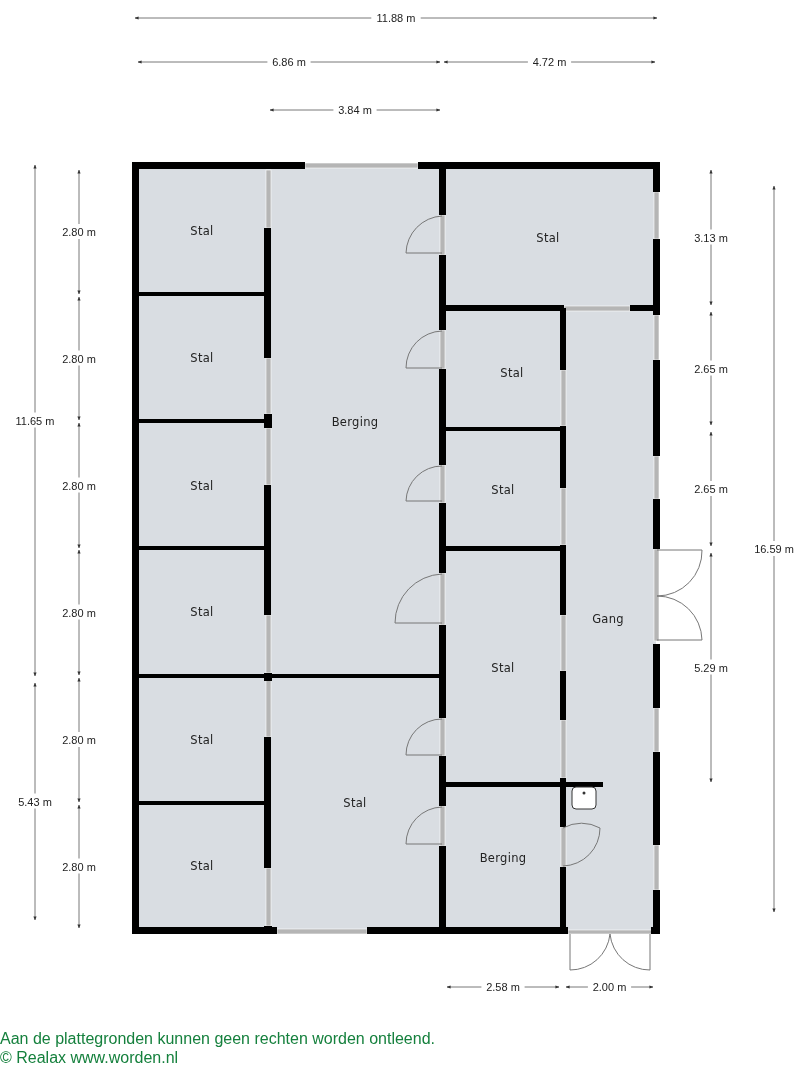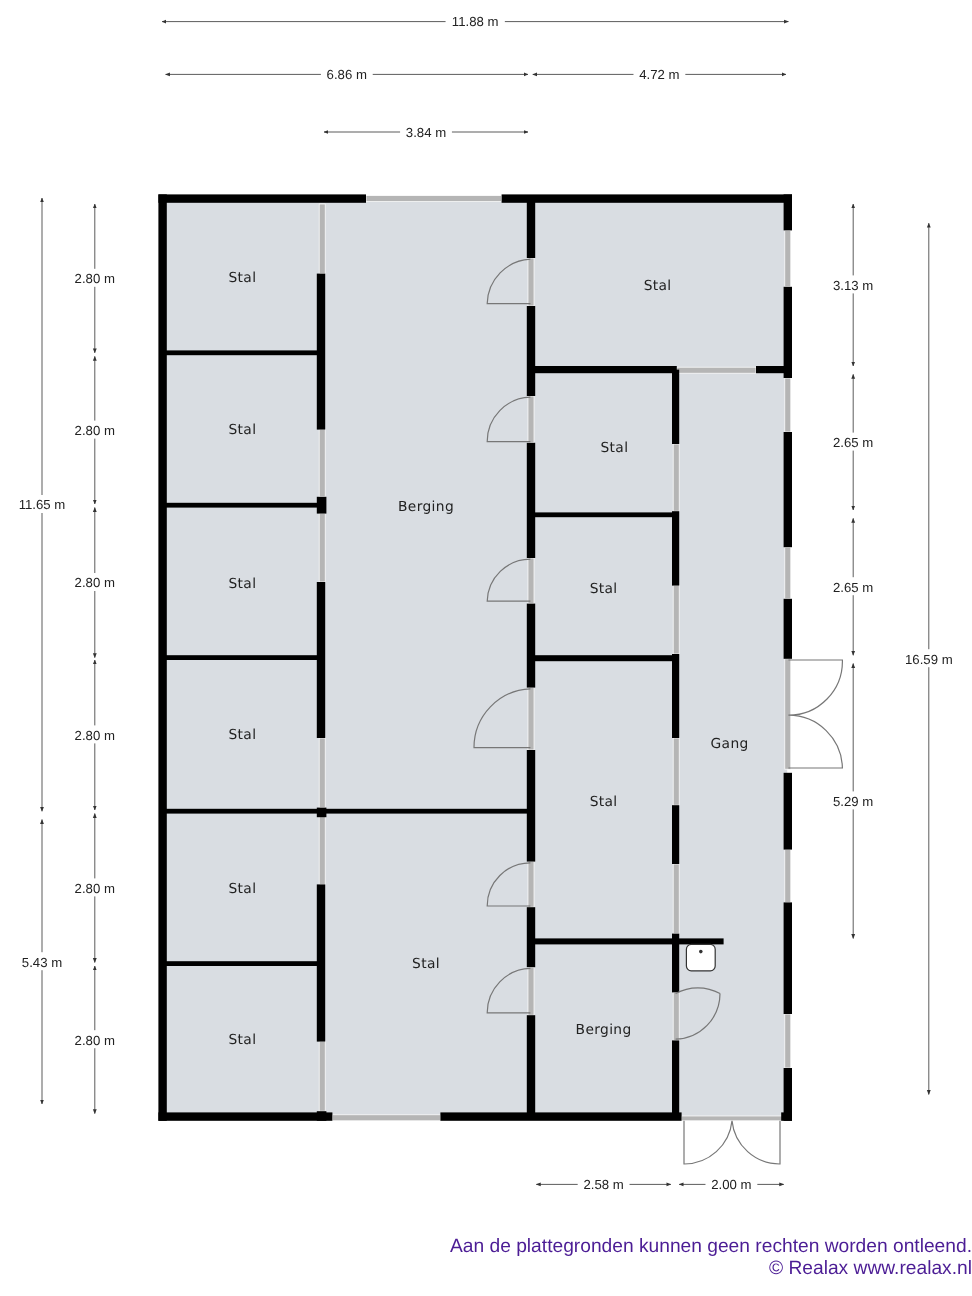--- a/index.html
+++ b/index.html
@@ -1,20 +1,20 @@
 <!DOCTYPE html>
 <html><head>
 <meta charset="utf-8">
 <style>
   html, body { margin: 0; padding: 0; background: #ffffff; }
   body { width: 810px; height: 1080px; position: relative; overflow: hidden; font-family: "Liberation Sans", sans-serif; }
   #plan { position: absolute; left: 0; top: 0; width: 810px; height: 1080px; }
   .dim-label { font-family: "Liberation Sans", sans-serif; font-size: 11px; fill: #222; }
   .room-label { font-family: "DejaVu Sans", sans-serif; font-size: 11.5px; fill: #222; letter-spacing: 0.3px; }
-  .footer { position: absolute; left: 0; width: 810px; text-align: right; font-family: "Liberation Sans", sans-serif; font-size: 16px; color: #4c1d95; }
+  .footer { position: absolute; left: 0; width: 810px; text-align: left; font-family: "Liberation Sans", sans-serif; font-size: 16px; color: #15803d; }
   .footer.l1 { top: 1030px; }
   .footer.l2 { top: 1049px; }
 </style>
 </head>
 <body>
 
 <svg id="plan" width="810" height="1080" viewBox="0 0 810 1080" xmlns="http://www.w3.org/2000/svg">
   <defs>
     <marker id="arr" viewBox="0 0 10 10" refX="9" refY="5" markerWidth="5" markerHeight="5" orient="auto-start-reverse">
       <path d="M0,1 L10,5 L0,9 z" fill="#333"></path>
@@ -237,13 +237,13 @@
       <text x="548" y="242" text-anchor="middle" class="room-label">Stal</text>
       <text x="512" y="377" text-anchor="middle" class="room-label">Stal</text>
       <text x="503" y="494" text-anchor="middle" class="room-label">Stal</text>
       <text x="503" y="672" text-anchor="middle" class="room-label">Stal</text>
       <text x="608" y="623" text-anchor="middle" class="room-label">Gang</text>
       <text x="503" y="862" text-anchor="middle" class="room-label">Berging</text>
     </g>
 </svg>
 
 <div class="footer l1">Aan de plattegronden kunnen geen rechten worden ontleend.</div>
-<div class="footer l2">© Realax www.realax.nl</div>
+<div class="footer l2">© Realax www.worden.nl</div>
 
 </body></html>

